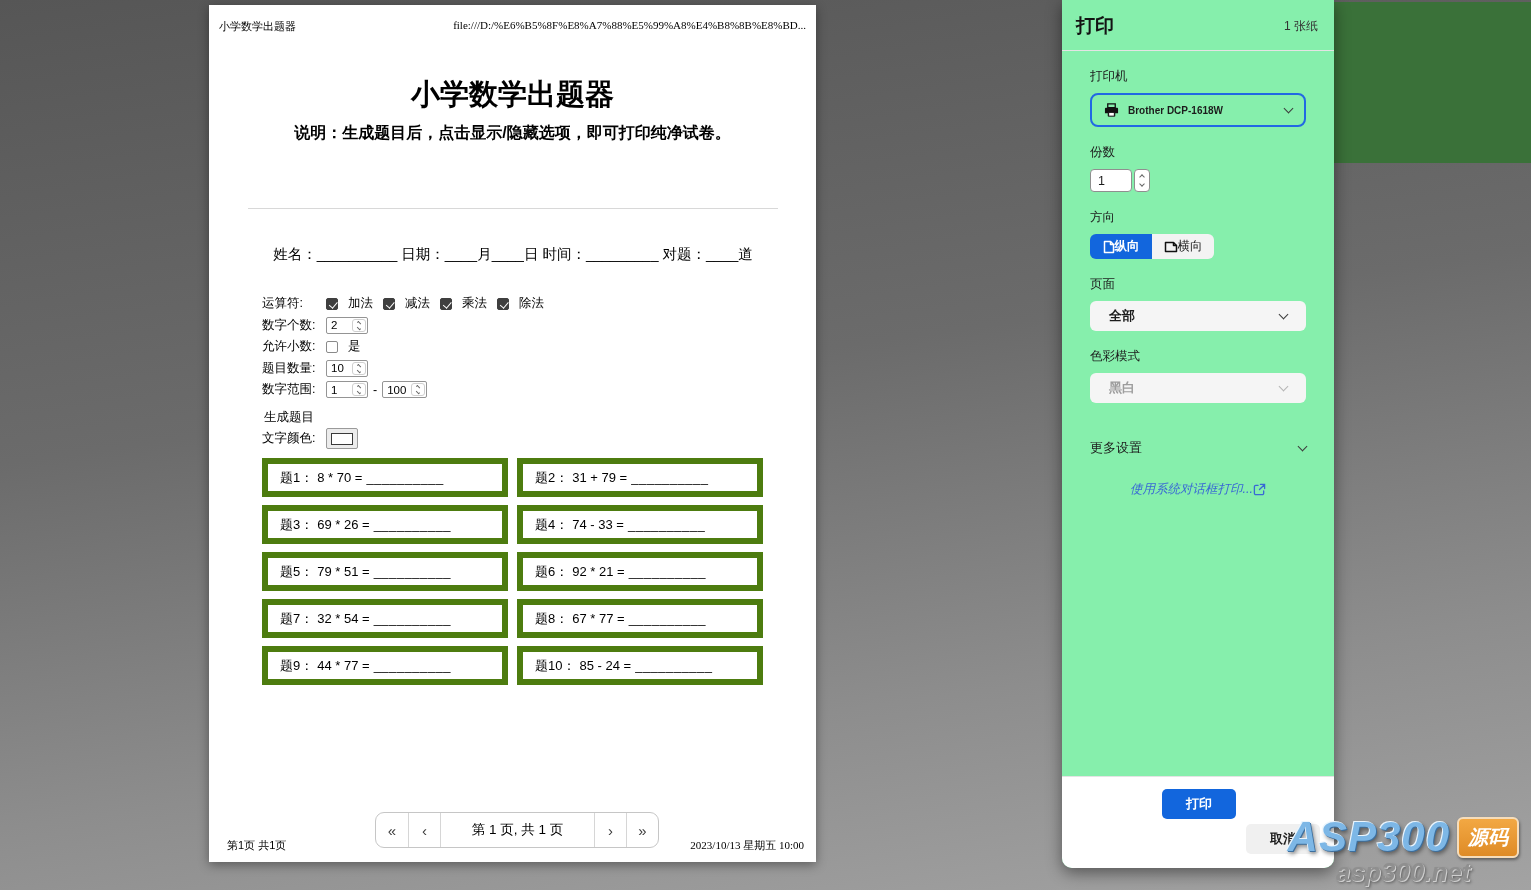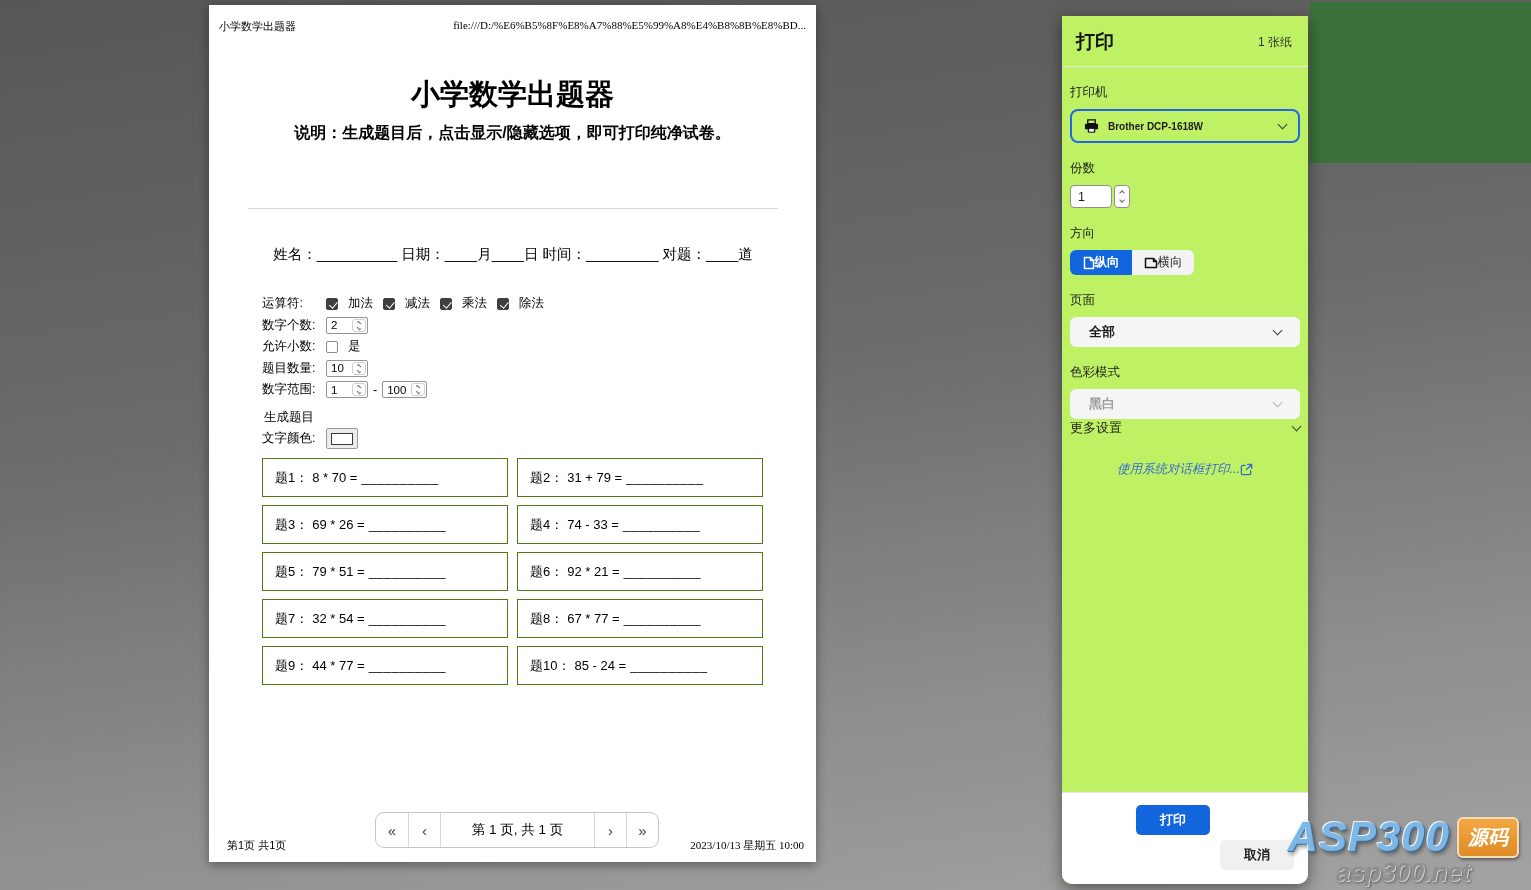--- a/index.html
+++ b/index.html
@@ -42,41 +42,41 @@
   .chev-u { width:4px; height:4px; border-left:1.2px solid #666; border-top:1.2px solid #666; transform:rotate(45deg); margin-top:2px; }
   .chev-d { width:4px; height:4px; border-left:1.2px solid #666; border-top:1.2px solid #666; transform:rotate(225deg); margin-bottom:2px; }
   .range-sep { margin:0 5px; }
 
   .color-btn { width:32px; height:21px; background:#ececec; border:1px solid #9a9a9a; border-radius:2px;
     display:inline-flex; align-items:center; justify-content:center; }
   .color-swatch { width:22px; height:12px; background:#fff; border:1.5px solid #3a3a3a; }
   .generate-row { margin-top:6px; padding-left:2px; }
 
   .pp-problems { position:absolute; top:453px; left:53px; display:grid; grid-template-columns:246px 246px; gap:8px 9px; }
-  .problem { height:39px; border:1px solid #4d7c0f; display:flex; align-items:center; padding-left:12px; font-size:13px; gap:4px; }
+  .problem { height:39px; border:6px solid #4d7c0f; display:flex; align-items:center; padding-left:12px; font-size:13px; gap:4px; }
   .blank { letter-spacing:0.5px; }
 
   .pp-pagination { position:absolute; top:807px; left:166px; height:36px; display:flex; border:1px solid #c6c6c6;
     border-radius:9px; overflow:hidden; background:#fff; }
   .pg-btn { width:32px; display:flex; align-items:center; justify-content:center; font-size:15px; color:#3c3c3c;
     border-left:1px solid #d6d6d6; }
   .pg-btn:first-child { border-left:none; }
   .pg-status { width:154px; display:flex; align-items:center; justify-content:center; font-size:13.5px; border-left:1px solid #d6d6d6; }
 
   .pp-footer-left { position:absolute; bottom:9px; left:18px; font-size:11px; }
   .pp-footer-right { position:absolute; bottom:9px; right:12px; font-size:11px; }
 
   
-  .print-panel { position:absolute; left:1062px; top:16px; width:246px; height:868px; background:#bef264;
+  .print-panel { position:absolute; left:1062px; top:0; width:272px; height:868px; background:#86efac;
     border-radius:0 0 10px 10px; box-shadow:0 5px 16px rgba(0,0,0,.45); }
   .panel-header { display:flex; justify-content:space-between; align-items:center; padding:13px 16px 11px 14px;
     border-bottom:1px solid #e4e4e4; }
   .panel-title { font-size:19px; font-weight:bold; color:#131313; }
   .sheets { font-size:12px; color:#333; }
-  .panel-body { padding:0 8px; font-size:12.5px; color:#1c1c1c; }
+  .panel-body { padding:0 28px; font-size:12.5px; color:#1c1c1c; }
   .fld-label { display:block; margin-top:17px; margin-bottom:8px; }
 
   .printer-select { border:2px solid #2268e3; border-radius:8px; height:34px; display:flex; align-items:center;
     padding:0 12px 0 12px; gap:9px; cursor:pointer; }
   .printer-name { font-size:10px; font-weight:bold; flex:1; }
   .dd-chev { width:7px; height:7px; border-right:1.4px solid #3c3c3c; border-bottom:1.4px solid #3c3c3c;
     transform:rotate(45deg); margin-top:-3px; flex:none; }
 
   .copies-wrap { display:flex; }
   .copies-box { width:42px; height:23px; border:1px solid #8f8f8f; border-radius:4px; display:flex; align-items:center;
@@ -89,21 +89,21 @@
     font-size:12.5px; background:#f3f3f3; color:#1c1c1c; }
   .segment.selected { background:#1266dd; color:#fff; font-weight:bold; }
   .doc-icon { flex:none; }
 
   .dropdown { height:30px; background:#f5f5f5; border-radius:6px; display:flex; align-items:center;
     padding:0 19px; margin-left:-0px; }
   .dd-value { flex:1; font-size:13px; font-weight:600; }
   .dropdown.disabled .dd-value { color:#9d9d9d; font-weight:600; }
   .dropdown.disabled .dd-chev { border-color:#b5b5b5; }
 
-  .more-settings { display:flex; justify-content:space-between; align-items:center; font-size:13px; color:#1c1c1c; }
+  .more-settings { display:flex; justify-content:space-between; align-items:center; margin-top:36px; font-size:13px; color:#1c1c1c; }
   .sys-dialog { display:flex; justify-content:center; align-items:center; margin-top:24px; font-size:12.5px; color:#3968d5;font-style:italic; }
 
   .panel-footer { position:absolute; bottom:0; left:0; right:0; border-top:1px solid #e4e4e4;
     padding:12px 14px 14px; display:flex; justify-content:flex-end; gap:10px; border-radius:0 0 10px 10px; background:#fff; }
   .btn { width:74px; height:30px; border:none; border-radius:5px; font-size:13px; font-weight:600;
     font-family:inherit; cursor:pointer; display:flex; align-items:center; justify-content:center; }
   .btn-primary { background:#1266dd; color:#fff; }
   .btn-secondary { background:#f0f0f0; color:#1c1c1c;margin-top:35px; }
 
   

